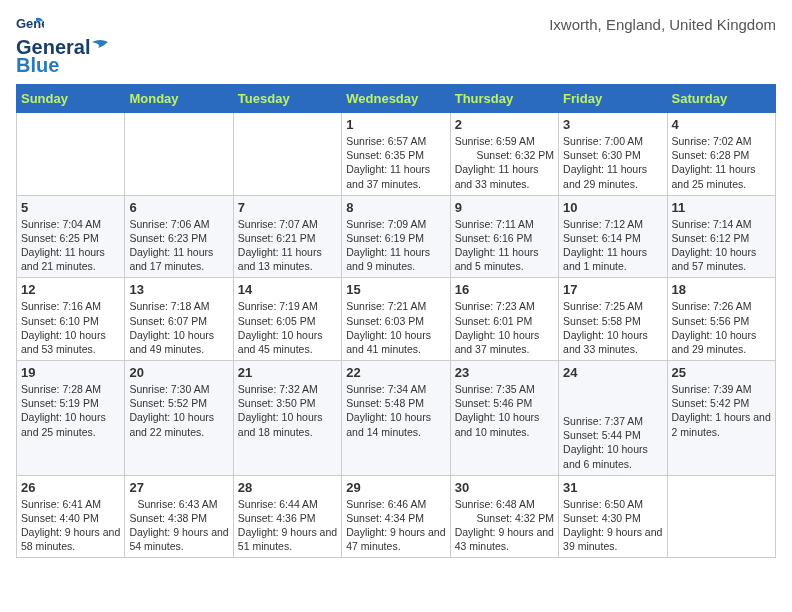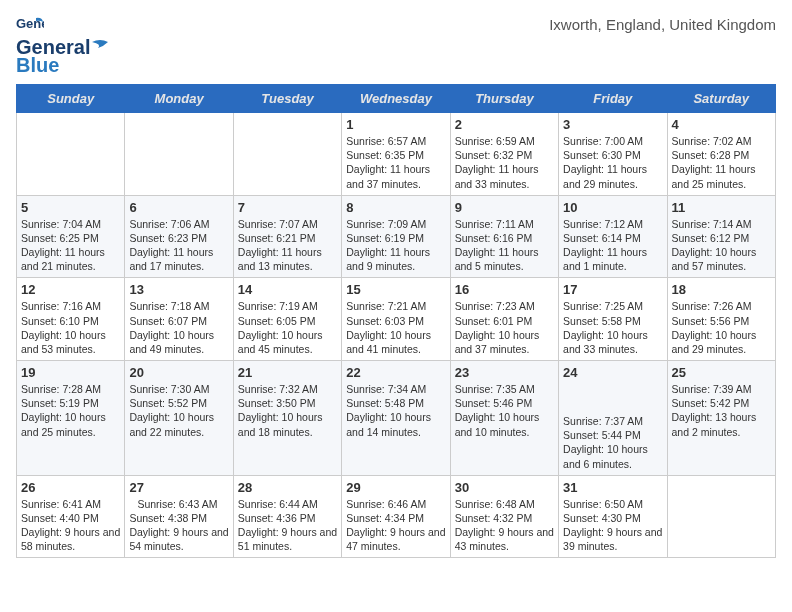--- a/index.html
+++ b/index.html
@@ -41,26 +41,25 @@
       font-size: 15px;
       color: #555;
     }
     .calendar {
       width: 100%;
       border-collapse: collapse;
       border: 1px solid #ccc;
     }
     .calendar th {
       background: #2a6bbf;
-      color: #e5e5e5;
+      color: #bef264;
       padding: 6px 4px;
       font-size: 13px;
-      text-align: center;
+      text-align: left;
       border: 1px solid #2a6bbf;
-      font-style: italic;
     }
     .calendar td {
       vertical-align: top;
       border: 1px solid #ccc;
       padding: 4px;
       width: 107px;
       min-height: 90px;
       font-size: 10.5px;
       color: #333;
       background: #fff;
@@ -120,21 +119,21 @@
         <td class="empty"></td>
         <td>
           <span class="day-num">1</span>
           <div style="line-height: 1.35;">Sunrise: 6:57 AM</div>
           <div style="line-height: 1.35;">Sunset: 6:35 PM</div>
           <div style="line-height: 1.35;">Daylight: 11 hours and 37 minutes.</div>
         </td>
         <td>
           <span class="day-num">2</span>
           <div style="line-height: 1.35;">Sunrise: 6:59 AM</div>
-          <div style="line-height: 1.35;">Sunset: 6:32 PM</div>
+          <div style="line-height: 1.35; text-align: right;">Sunset: 6:32 PM</div>
           <div style="line-height: 1.35;">Daylight: 11 hours and 33 minutes.</div>
         </td>
         <td>
           <span class="day-num">3</span>
           <div style="line-height: 1.35;">Sunrise: 7:00 AM</div>
           <div style="line-height: 1.35;">Sunset: 6:30 PM</div>
           <div style="line-height: 1.35;">Daylight: 11 hours and 29 minutes.</div>
         </td>
         <td>
           <span class="day-num">4</span>
@@ -265,21 +264,21 @@
         <td>
           <span class="day-num">24</span>
           <div style="line-height: 1.35; margin-top: 34px;">Sunrise: 7:37 AM</div>
           <div style="line-height: 1.35;">Sunset: 5:44 PM</div>
           <div style="line-height: 1.35;">Daylight: 10 hours and 6 minutes.</div>
         </td>
         <td>
           <span class="day-num">25</span>
           <div style="line-height: 1.35;">Sunrise: 7:39 AM</div>
           <div style="line-height: 1.35;">Sunset: 5:42 PM</div>
-          <div style="line-height: 1.35;">Daylight: 13 hours and 2 minutes.</div>
+          <div style="line-height: 1.35;">Daylight: 1 hours and 2 minutes.</div>
         </td>
       </tr>
       <tr>
         <td>
           <span class="day-num">26</span>
           <div style="line-height: 1.35;">Sunrise: 6:41 AM</div>
           <div style="line-height: 1.35;">Sunset: 4:40 PM</div>
           <div style="line-height: 1.35;">Daylight: 9 hours and 58 minutes.</div>
         </td>
         <td>
@@ -296,21 +295,21 @@
         </td>
         <td>
           <span class="day-num">29</span>
           <div style="line-height: 1.35;">Sunrise: 6:46 AM</div>
           <div style="line-height: 1.35;">Sunset: 4:34 PM</div>
           <div style="line-height: 1.35;">Daylight: 9 hours and 47 minutes.</div>
         </td>
         <td>
           <span class="day-num">30</span>
           <div style="line-height: 1.35;">Sunrise: 6:48 AM</div>
-          <div style="line-height: 1.35;">Sunset: 4:32 PM</div>
+          <div style="line-height: 1.35; text-align: right;">Sunset: 4:32 PM</div>
           <div style="line-height: 1.35;">Daylight: 9 hours and 43 minutes.</div>
         </td>
         <td>
           <span class="day-num">31</span>
           <div style="line-height: 1.35;">Sunrise: 6:50 AM</div>
           <div style="line-height: 1.35;">Sunset: 4:30 PM</div>
           <div style="line-height: 1.35;">Daylight: 9 hours and 39 minutes.</div>
         </td>
         <td class="empty"></td>
       </tr>

